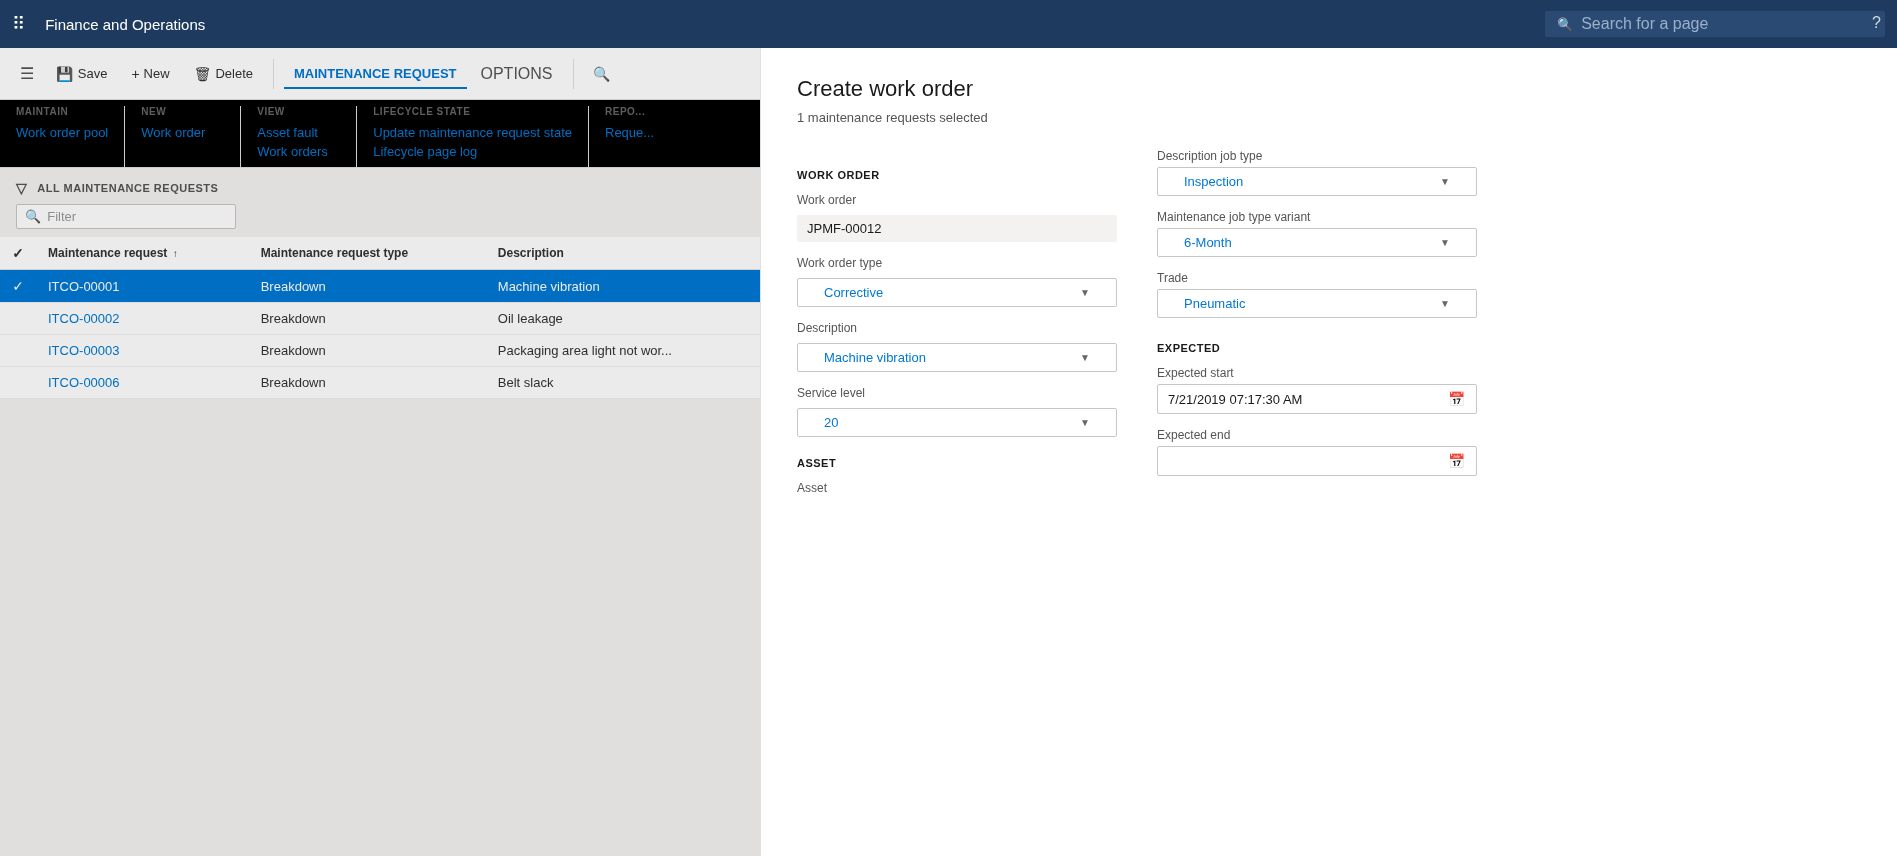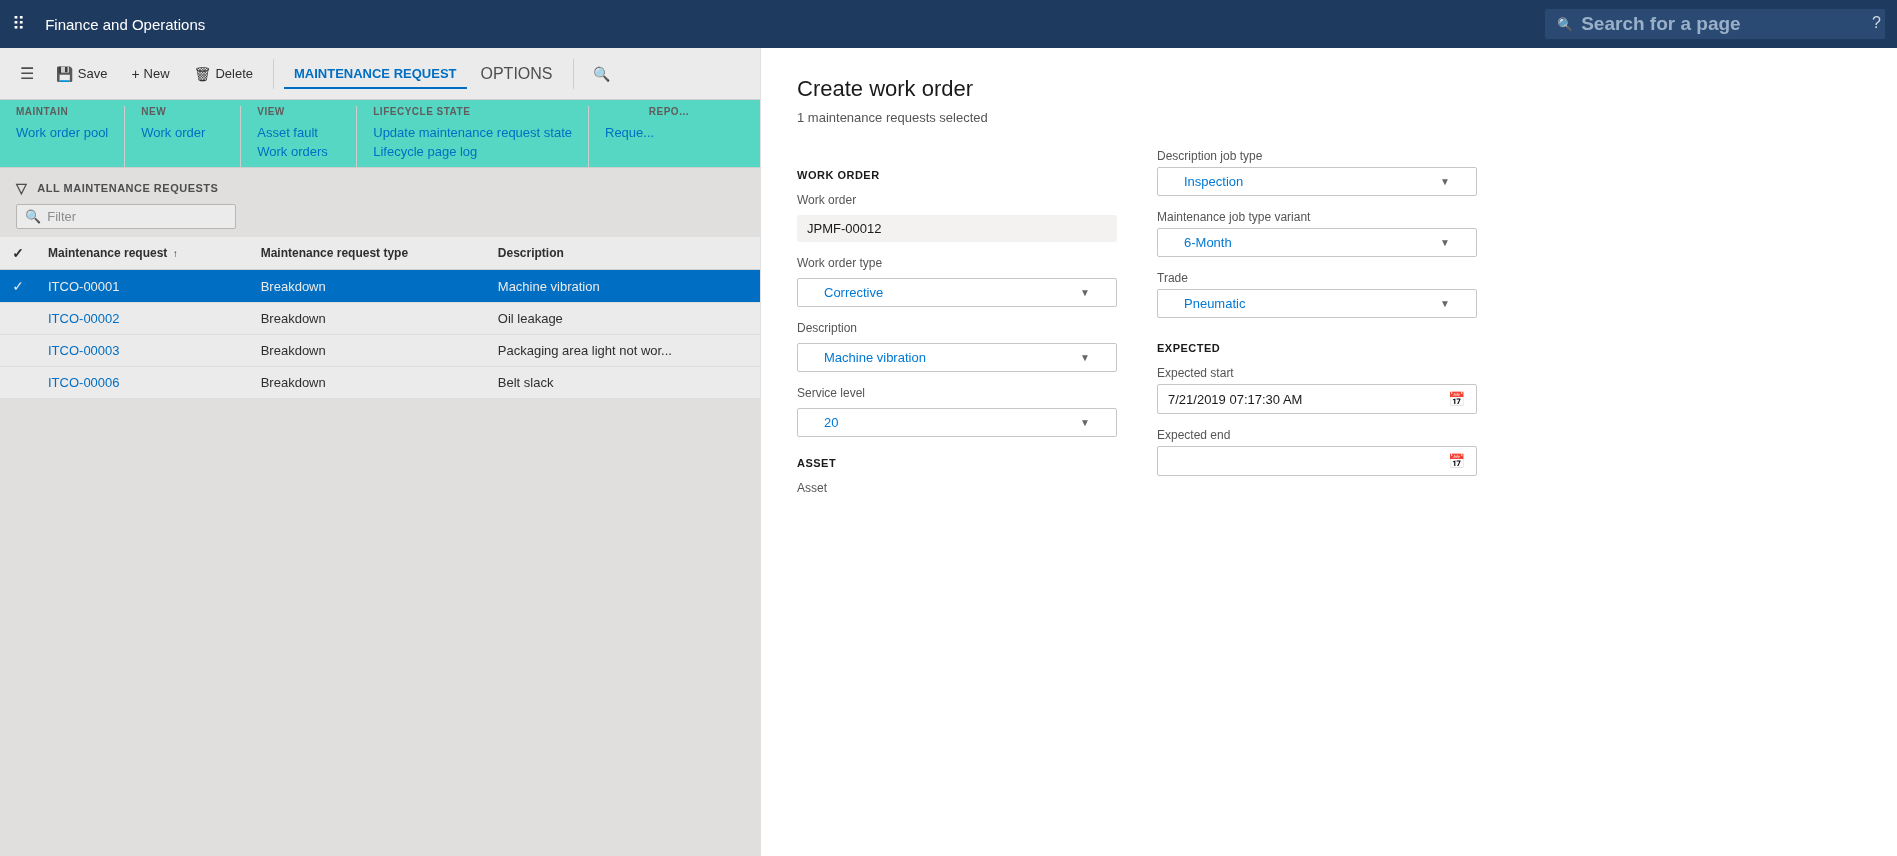--- a/index.html
+++ b/index.html
@@ -27,23 +27,22 @@
       gap: 8px;
       color: #cdd9e5;
       font-size: 13px;
       margin-left: auto;
     }
     .search-box input {
       background: transparent;
       border: none;
       outline: none;
       color: #5eead4;
-      font-size: 19px;
+      font-size: 16px;
       width: 100%;
-      font-weight: bold;
     }
     .search-box input::placeholder { color: #9ab0c9; }
 
     
     .main-layout {
       display: flex;
       height: calc(100vh - 48px);
     }
 
     
@@ -101,35 +100,35 @@
       background: transparent;
       cursor: pointer;
       font-size: 16px;
       color: #555;
       font-weight: 400;
     }
     .toolbar-divider { width: 1px; height: 30px; background: #e0e0e0; margin: 0 6px; }
 
     
     .ribbon {
-      background: #5eead4;
+      background: #000000;
       border-bottom: 1px solid #e0e0e0;
       padding: 6px 16px 0;
       display: flex;
       gap: 0;
     }
     .ribbon-group {
       display: flex;
       flex-direction: column;
       border-right: 1px solid #e0e0e0;
       padding: 0 16px 6px 0;
       margin-right: 16px;
       min-width: 100px;
     }
-    .ribbon-group:last-child { border-right: none; text-align: right; }
+    .ribbon-group:last-child { border-right: none; }
     .ribbon-group-label {
       font-size: 10px;
       color: #666;
       text-transform: uppercase;
       letter-spacing: 0.5px;
       margin-bottom: 6px;
       font-weight: 600;
     }
     .ribbon-items { display: flex; gap: 4px; }
     .ribbon-item {

